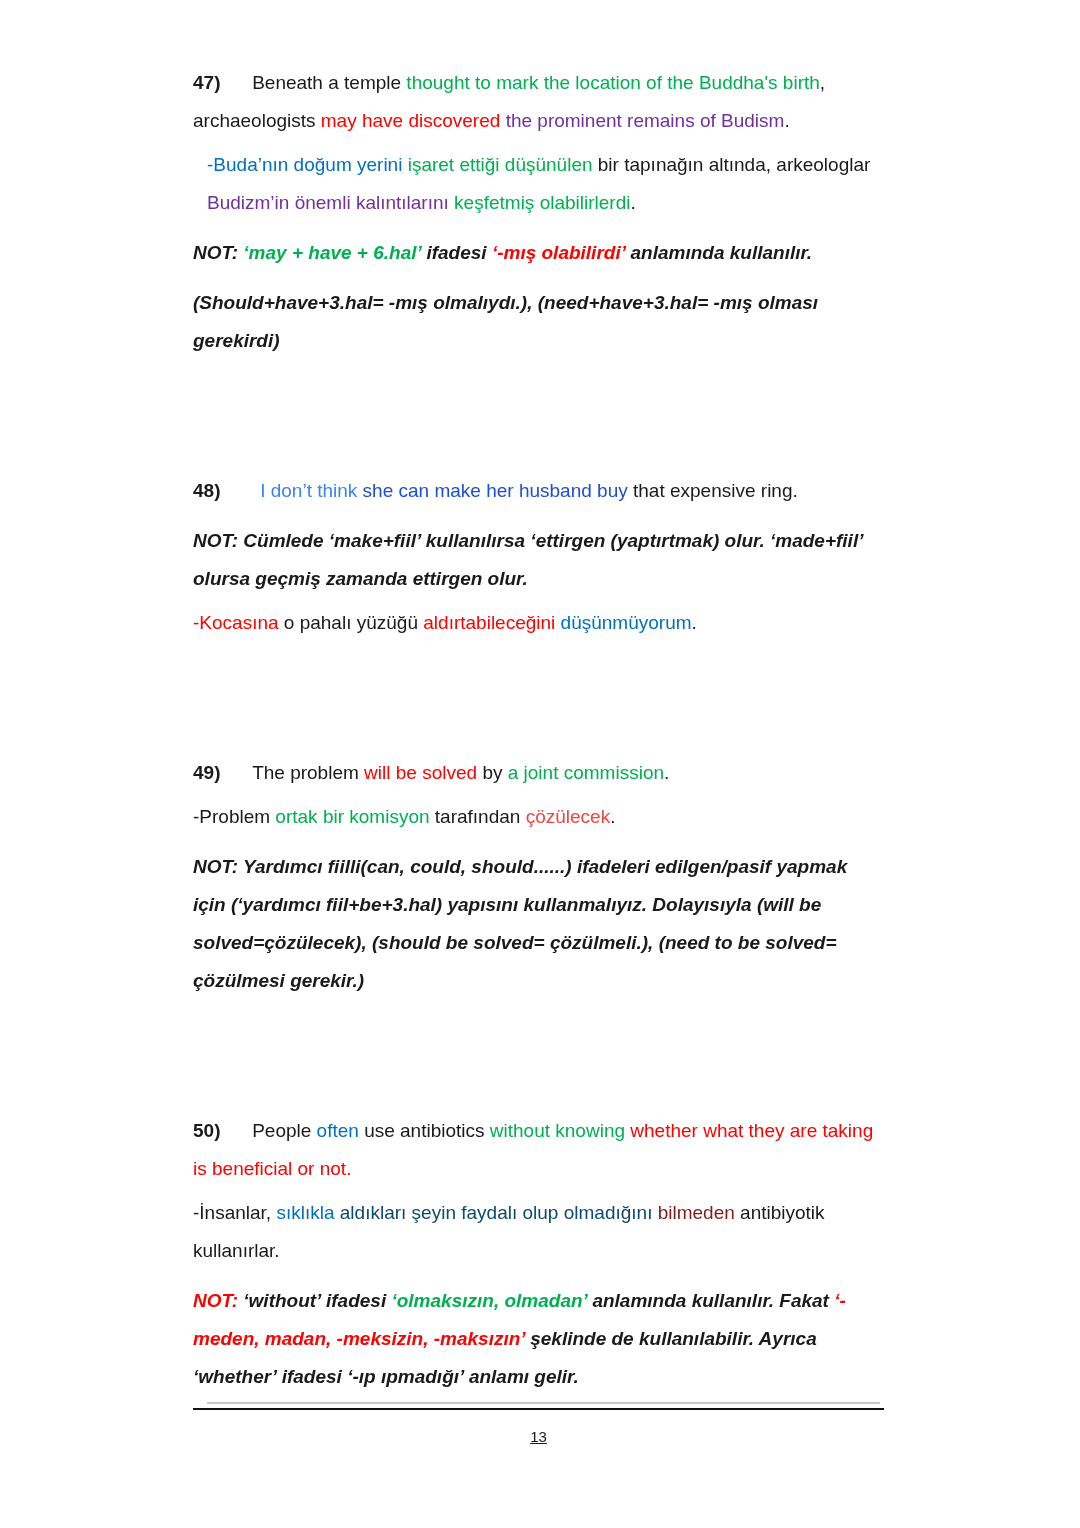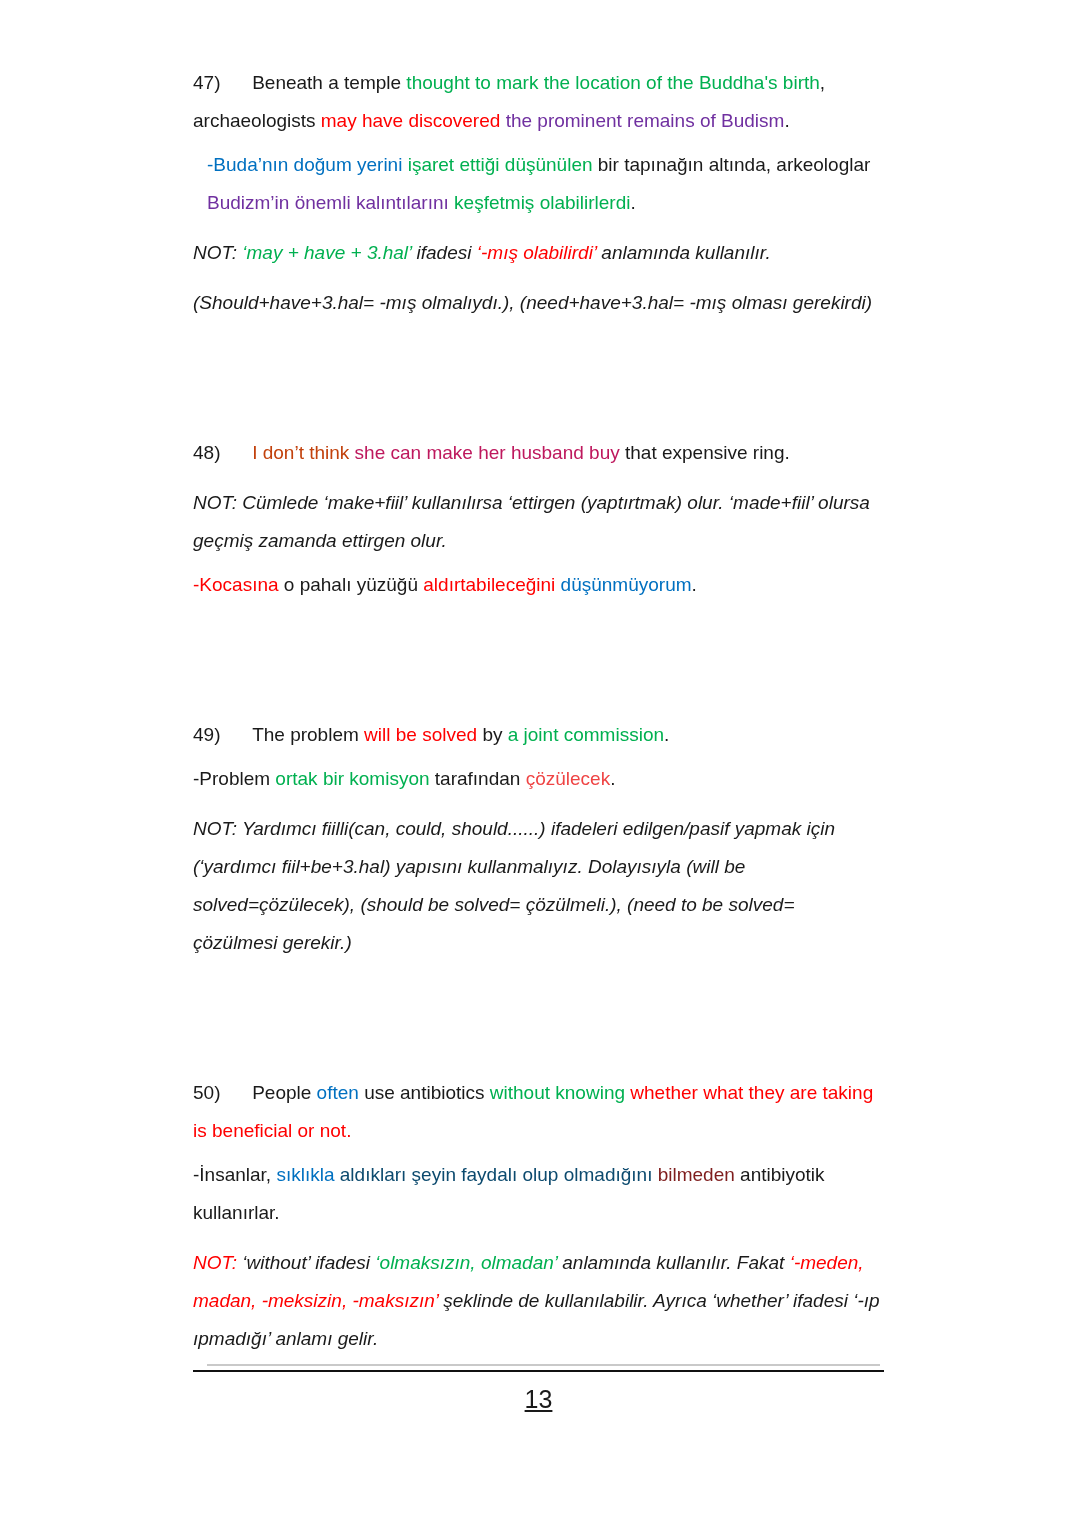--- a/index.html
+++ b/index.html
@@ -14,42 +14,42 @@
     line-height: 38px;
     color: #1a1a1a;
     overflow: hidden;
   }
   .block { margin: 0; }
   .sentence { margin-top: 0; }
   .translation { margin-top: 6px; }
   .note { margin-top: 12px; }
   .gap-xl { margin-top: 112px; }
   .indent { padding-left: 14px; }
-  .bold { font-weight: 400; }
+  .bold { font-weight: 700; }
   .italic { font-style: italic; }
   .footer { margin-top: 6px; }
   .footer-rule-light { height: 2px; background: #c9c9c9; margin: 0 4px 4px 14px; }
   .footer-rule-dark { height: 2px; background: #111111; }
   .page-number {
     text-align: center;
     text-decoration: underline;
     margin-top: 8px;
-    font-size: 25px;
+    font-size: 15px;
   }
 </style>
 </head>
 <body>
 
 <div>
   <div>
       <p class="block sentence"><span class="bold">47)</span><span>&nbsp;&nbsp;&nbsp;&nbsp;&nbsp;&nbsp;Beneath a temple </span><span style="color: rgb(0, 176, 80);">thought to mark the location of the Buddha's birth</span><span>, archaeologists </span><span style="color: rgb(255, 0, 0);">may have discovered </span><span style="color: rgb(112, 48, 160);">the prominent remains of Budism</span><span>.</span></p>
       <p class="block translation indent"><span style="color: rgb(0, 112, 192);">-Buda’nın doğum yerini </span><span style="color: rgb(0, 176, 80);">işaret ettiği düşünülen </span><span>bir tapınağın altında, arkeologlar </span><span style="color: rgb(112, 48, 160);">Budizm’in önemli kalıntılarını </span><span style="color: rgb(0, 176, 80);">keşfetmiş olabilirlerdi</span><span>.</span></p>
-      <p class="block note"><span class="bold italic">NOT: </span><span class="bold italic" style="color: rgb(0, 176, 80);">‘may + have + 3.hal’ </span><span class="bold italic">ifadesi </span><span class="bold italic" style="color: rgb(255, 0, 0);">‘-mış olabilirdi’ </span><span class="bold italic">anlamında kullanılır.</span></p>
+      <p class="block note"><span class="bold italic">NOT: </span><span class="bold italic" style="color: rgb(0, 176, 80);">‘may + have + 6.hal’ </span><span class="bold italic">ifadesi </span><span class="bold italic" style="color: rgb(255, 0, 0);">‘-mış olabilirdi’ </span><span class="bold italic">anlamında kullanılır.</span></p>
       <p class="block note"><span class="bold italic">(Should+have+3.hal= -mış olmalıydı.), (need+have+3.hal= -mış olması gerekirdi)</span></p>
-      <p class="block sentence gap-xl"><span class="bold">48)</span><span>&nbsp;&nbsp;&nbsp;&nbsp;&nbsp;&nbsp;</span><span style="color: #c2410c;">I don’t think </span><span style="color: #be185d;">she can make her husband buy </span><span>that expensive ring.</span></p>
+      <p class="block sentence gap-xl"><span class="bold">48)</span><span>&nbsp;&nbsp;&nbsp;&nbsp;&nbsp;&nbsp;</span><span style="color: #3b82f6; margin-left: 8px;">I don’t think </span><span style="color: #1d4ed8;">she can make her husband buy </span><span>that expensive ring.</span></p>
       <p class="block note"><span class="bold italic">NOT: Cümlede ‘make+fiil’ kullanılırsa ‘ettirgen (yaptırtmak) olur. ‘made+fiil’ olursa geçmiş zamanda ettirgen olur.</span></p>
       <p class="block translation"><span style="color: rgb(255, 0, 0);">-Kocasına </span><span>o pahalı yüzüğü </span><span style="color: rgb(255, 0, 0);">aldırtabileceğini </span><span style="color: rgb(0, 112, 192);">düşünmüyorum</span><span>.</span></p>
       <p class="block sentence gap-xl"><span class="bold">49)</span><span>&nbsp;&nbsp;&nbsp;&nbsp;&nbsp;&nbsp;The problem </span><span style="color: rgb(255, 0, 0); margin-top: 28px;">will be solved </span><span>by </span><span style="color: rgb(0, 176, 80);">a joint commission</span><span>.</span></p>
       <p class="block translation"><span>-Problem </span><span style="color: rgb(0, 176, 80);">ortak bir komisyon </span><span>tarafından </span><span style="color: #ef4444;">çözülecek</span><span>.</span></p>
       <p class="block note"><span class="bold italic">NOT: Yardımcı fiilli(can, could, should......) ifadeleri edilgen/pasif yapmak için (‘yardımcı fiil+be+3.hal) yapısını kullanmalıyız. Dolayısıyla (will be solved=çözülecek), (should be solved= çözülmeli.), (need to be solved= çözülmesi gerekir.)</span></p>
       <p class="block sentence gap-xl"><span class="bold">50)</span><span>&nbsp;&nbsp;&nbsp;&nbsp;&nbsp;&nbsp;People </span><span style="color: rgb(0, 112, 192);">often </span><span>use antibiotics </span><span style="color: rgb(0, 176, 80);">without knowing </span><span style="color: rgb(255, 0, 0);">whether what they are taking is beneficial or not.</span></p>
       <p class="block translation"><span>-İnsanlar, </span><span style="color: rgb(0, 112, 192);">sıklıkla </span><span style="color: #0c4a6e; text-align: center;">aldıkları şeyin faydalı olup olmadığını </span><span style="color: #7f1d1d;">bilmeden </span><span>antibiyotik kullanırlar.</span></p>
       <p class="block note"><span class="bold italic" style="color: rgb(255, 0, 0);">NOT: </span><span class="bold italic">‘without’ ifadesi </span><span class="bold italic" style="color: rgb(0, 176, 80);">‘olmaksızın, olmadan’ </span><span class="bold italic">anlamında kullanılır. Fakat </span><span class="bold italic" style="color: rgb(255, 0, 0);">‘-meden, madan, -meksizin, -maksızın’ </span><span class="bold italic">şeklinde de kullanılabilir. Ayrıca ‘whether’ ifadesi ‘-ıp ıpmadığı’ anlamı gelir.</span></p>
     </div>
 

